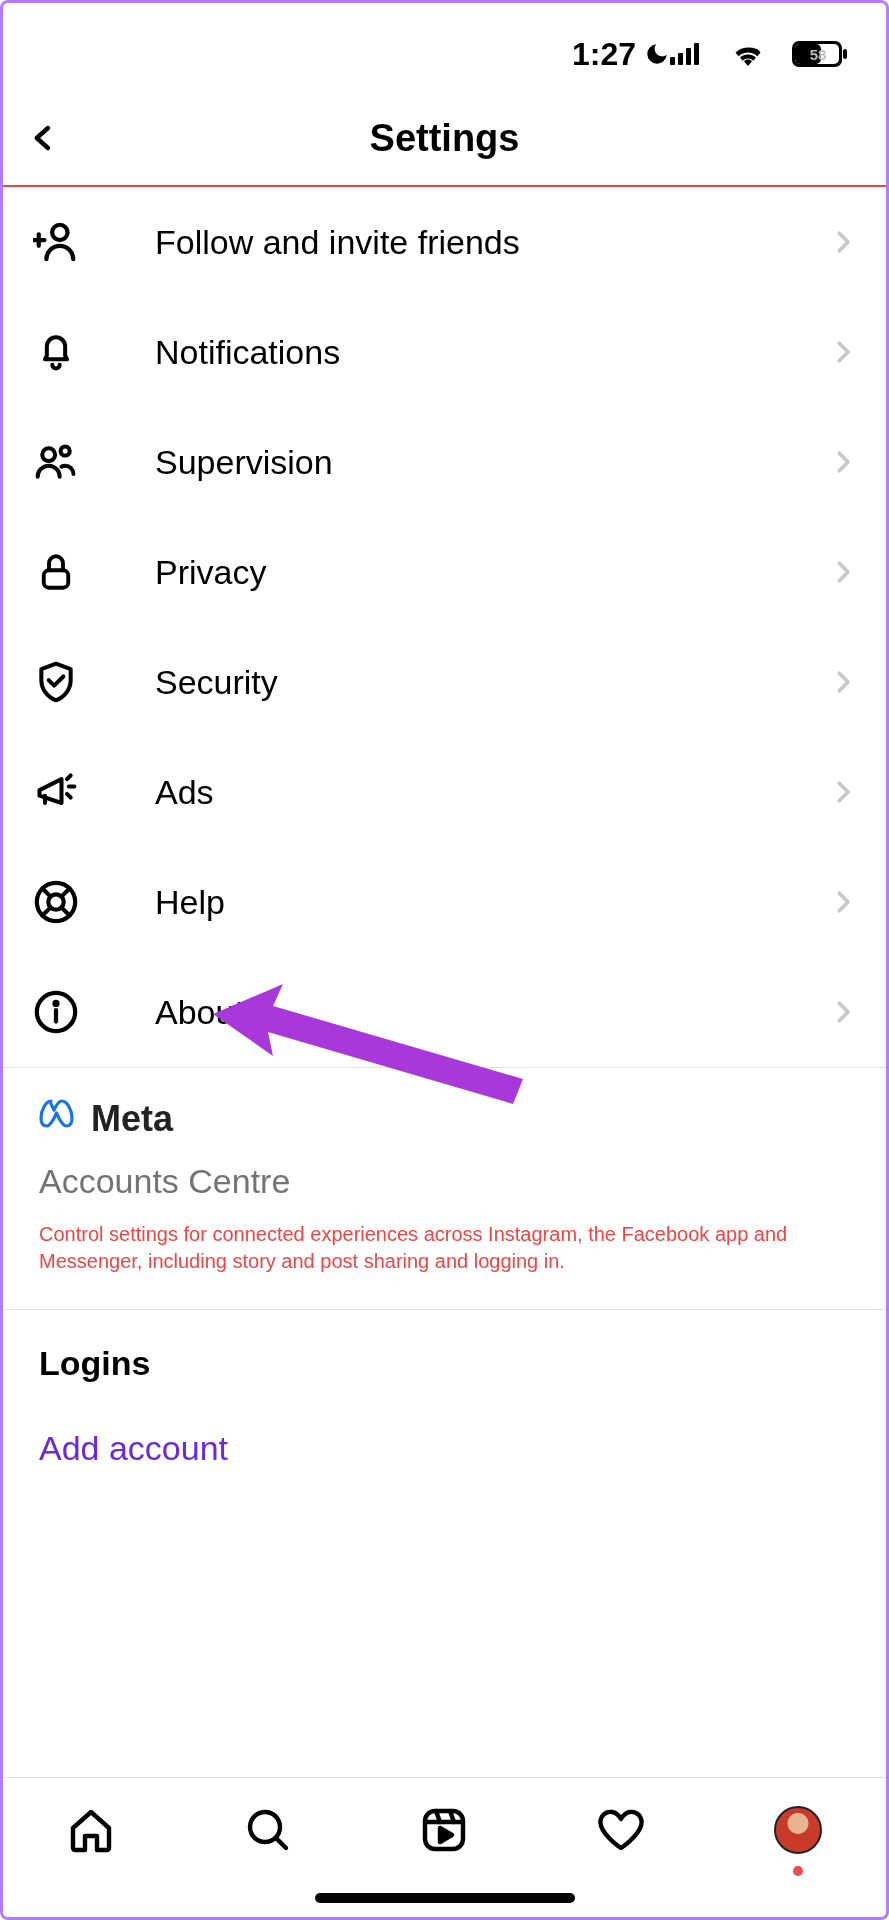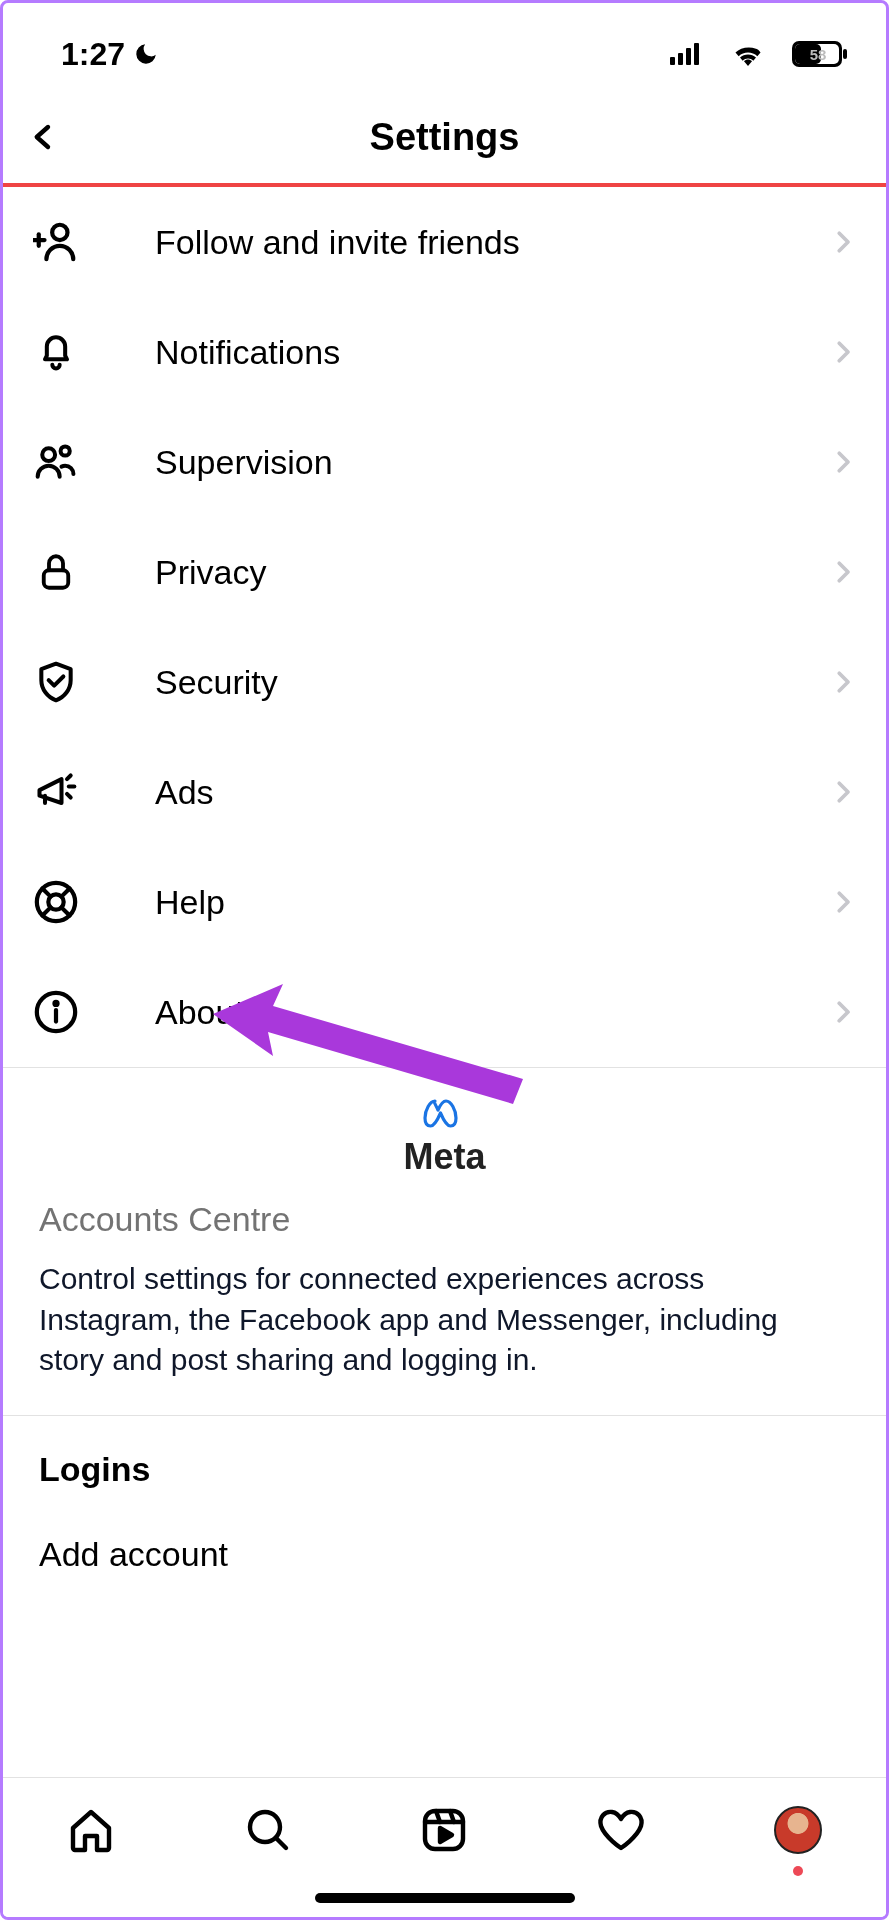--- a/index.html
+++ b/index.html
@@ -10,37 +10,37 @@
     color: #000;
     border: 3px solid #b57bff;
     border-radius: 8px;
     position: relative;
     overflow: hidden;
   }
 
   
   .status-bar {
     display: flex;
-    justify-content: space-between;
+    justify-content: flex-end;
     align-items: center;
     padding: 24px 38px 10px 58px;
     height: 88px;
   }
   .status-left { display: flex; align-items: center; gap: 8px; font-size: 32px; font-weight: 600; }
   .status-right { display: flex; align-items: center; gap: 28px; }
   .moon-icon { width: 26px; height: 26px; }
 
   
   .header {
     display: flex;
     align-items: center;
     justify-content: center;
     height: 96px;
     position: relative;
-    border-bottom: 4px solid #ef4444;
+    border-bottom: 2px solid #ef4444;
   }
   .back-btn {
     position: absolute;
     left: 16px;
     top: 50%;
     transform: translateY(-50%);
     width: 48px; height: 48px;
     display:flex; align-items:center; justify-content:center;
     cursor:pointer;
   }
@@ -68,29 +68,29 @@
     margin-left: 44px;
   }
   .settings-item .chev {
     width: 30px; height: 30px; flex-shrink:0;
   }
 
   .divider { border-top: 1px solid #e2e2e2; }
 
   
   .meta-section { padding: 30px 36px 34px; border-bottom: 1px solid #e2e2e2; }
-  .meta-logo-row { display:flex; align-items:center; gap:8px; margin-bottom: 22px; flex-direction: column;}
+  .meta-logo-row { display:flex; align-items:flex-start; gap:8px; margin-bottom: 22px;}
   .meta-name { font-size: 36px; font-weight: 600; color:#222; }
   .accounts-link { font-size: 34px; font-weight: 400; color:#737373; margin-bottom: 20px; display:block; cursor:pointer;}
-  .meta-desc { font-size: 30px; line-height: 1.35; color:#0f172a; }
+  .meta-desc { font-size: 20px; line-height: 1.35; color:#ef4444; }
 
   
   .logins-section { padding: 34px 36px 20px; }
   .logins-title { font-size: 34px; font-weight: 700; margin-bottom: 46px; }
-  .add-account { font-size: 34px; color:#000000; cursor:pointer; }
+  .add-account { font-size: 34px; color:#6d28d9; cursor:pointer; }
 
   
   .bottom-nav {
     position: absolute;
     bottom: 0; left: 0; right: 0;
     height: 140px;
     border-top: 1px solid #e2e2e2;
     display:flex;
     justify-content: space-around;
     align-items: flex-start;

